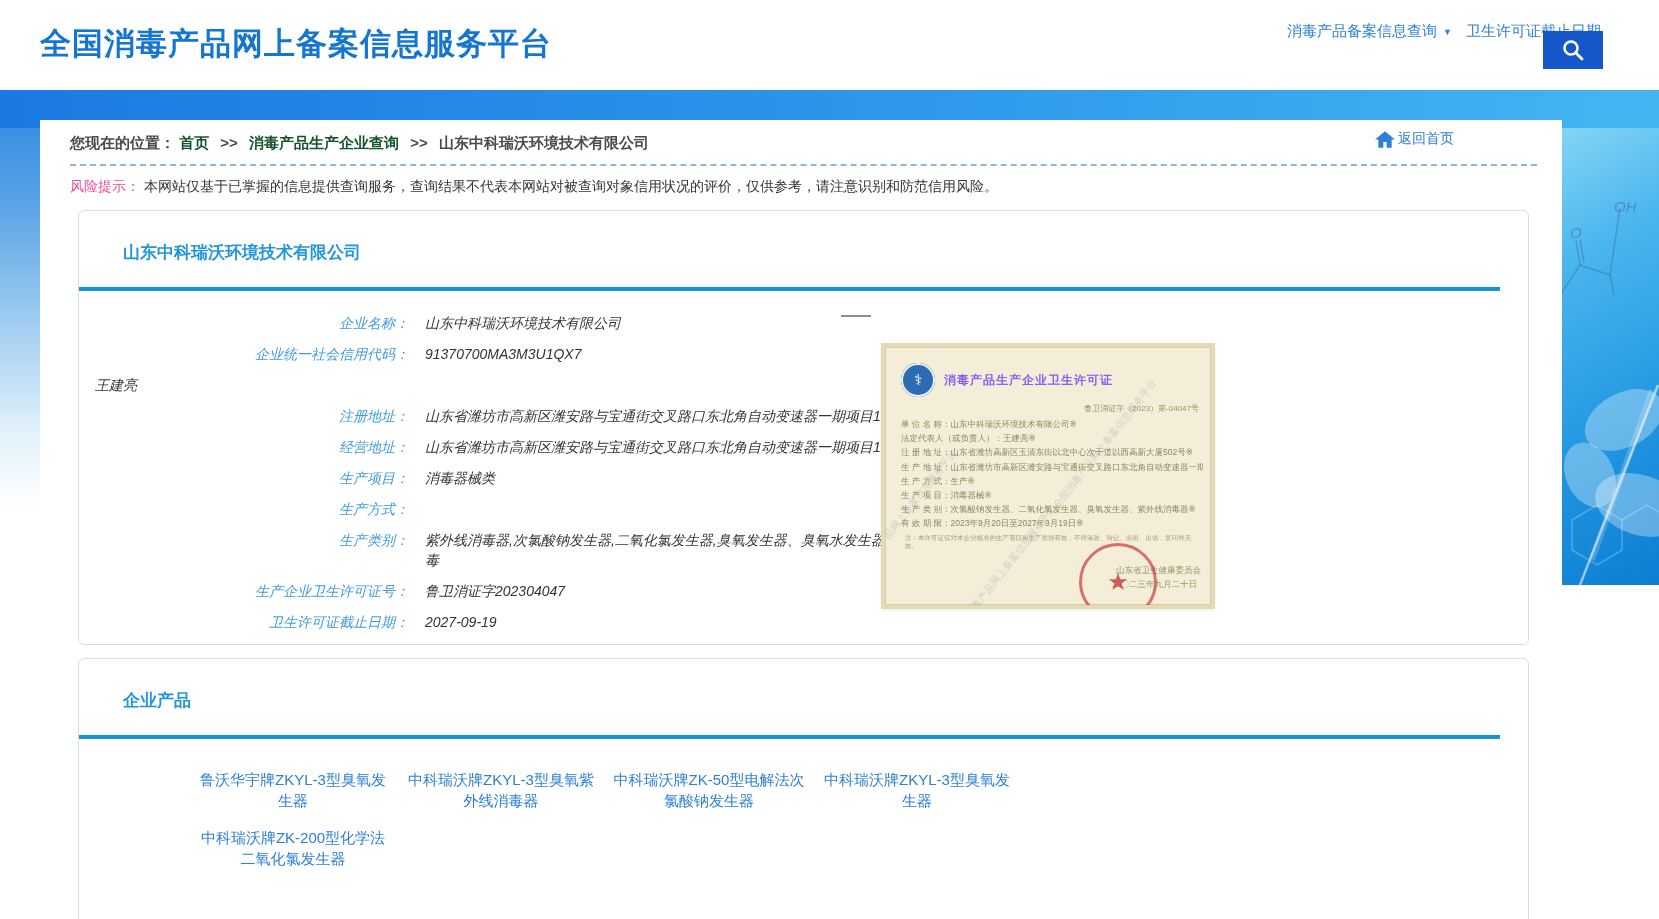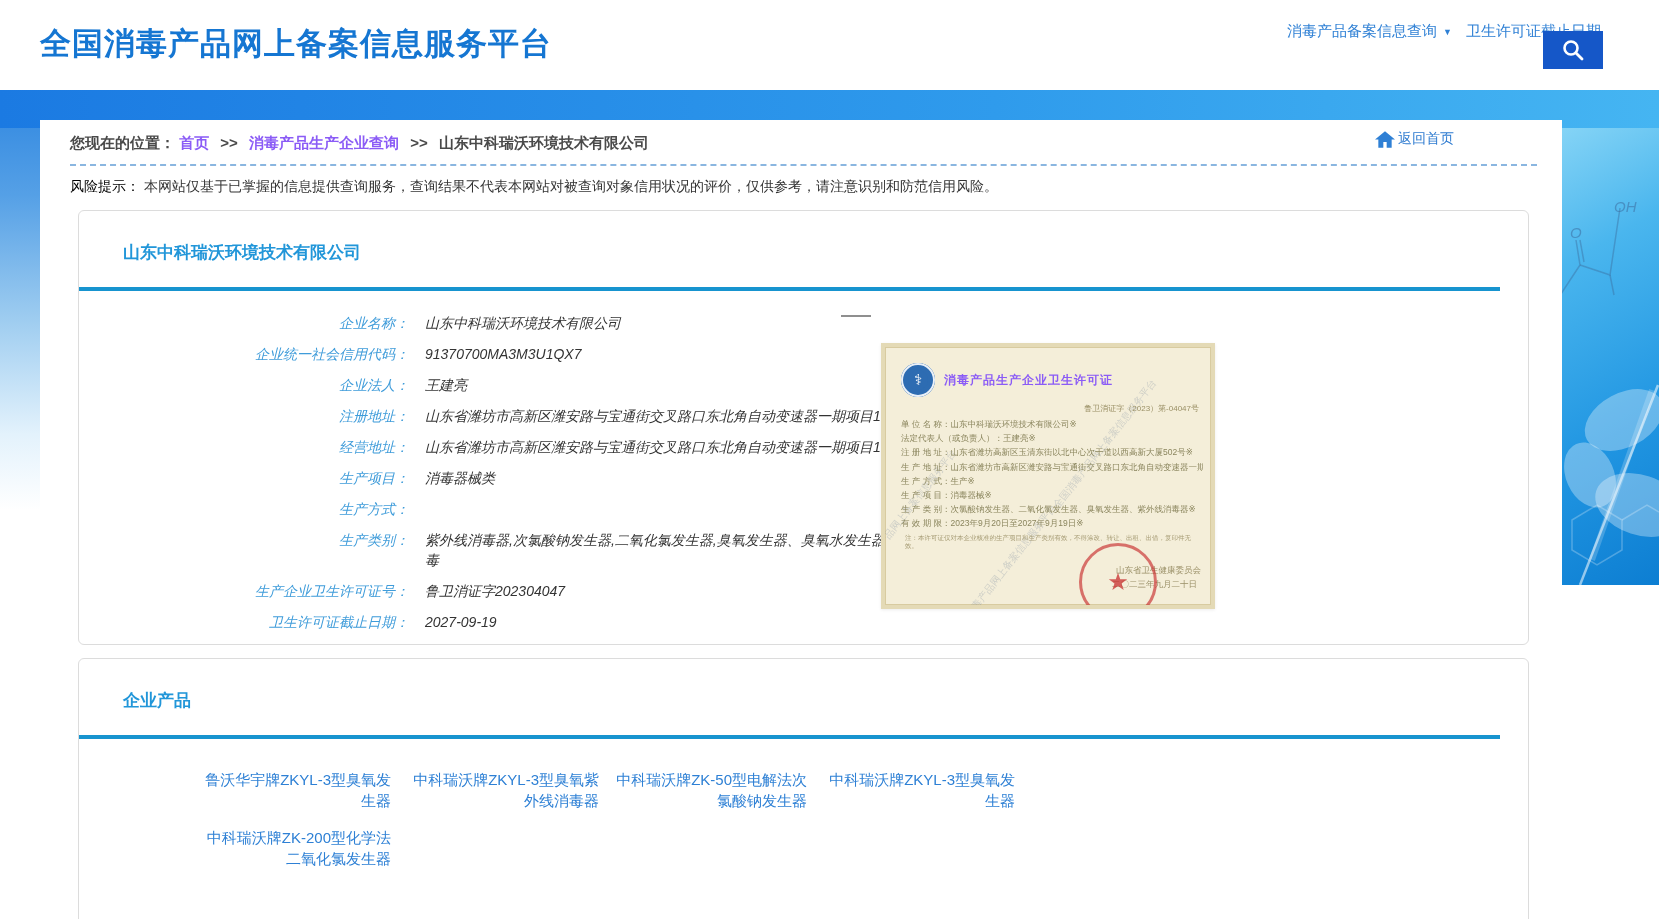--- a/index.html
+++ b/index.html
@@ -28,27 +28,27 @@
   .search-box{position:absolute;right:56px;top:31px;display:flex;height:38px;}
   .search-input{width:273px;height:36px;border:1px solid #c8c8c8;border-right:none;outline:none;
     padding:0 0 0 13px;font-size:14px;color:#333;font-family:inherit;}
   .search-button{width:60px;height:38px;border:none;background:#1557c8;cursor:pointer;
     display:flex;align-items:center;justify-content:center;padding:0;}
 
   
   .container{position:absolute;left:40px;top:120px;width:1522px;height:799px;background:#fff;z-index:2;}
 
   .crumbs{position:absolute;left:30px;top:14px;font-size:15px;font-weight:bold;color:#4a4a4a;white-space:nowrap;}
-  .crumbs a{color:#8b5cf6;}
+  .crumbs a{color:#14532d;}
   .crumbs .sep{margin:0 7px;}
   .back-home{position:absolute;right:108px;top:10px;display:flex;align-items:center;gap:3px;
     font-size:14px;color:#2e7bd0;}
   .dashed{position:absolute;left:30px;top:44px;width:1467px;height:0;border-top:2px dashed #8ab6e0;}
   .risk{position:absolute;left:30px;top:56px;margin:0;font-size:14px;line-height:20px;color:#333;}
-  .risk-label{color:#000000;text-align:right;}
+  .risk-label{color:#ec4899;text-align:right;}
 
   
   .card{position:absolute;left:38px;width:1449px;background:#fff;border:1px solid #dcdcdc;border-radius:6px;}
   .card-company{top:90px;height:433px;}
   .card-products{top:538px;height:330px;}
   .card h2{margin:30px 0 0 44px;font-size:17px;line-height:24px;color:#2196d9;font-weight:bold;}
   .rule{margin:22px 28px 0 0;height:4px;background:#1794cf;}
 
   .fields{margin-top:16px;}
   .field-row{display:flex;padding:5.5px 0;font-size:14px;line-height:20px;font-style:italic;}
@@ -74,21 +74,21 @@
     white-space:nowrap;overflow:hidden;z-index:1;}
   .cert-fine{position:relative;margin:3px 14px 0 20px;font-size:6.5px;line-height:8px;color:#a79d76;z-index:1;}
   .seal{position:absolute;left:194px;bottom:-16px;width:72px;height:72px;border:3px solid rgba(200,45,45,.65);
     border-radius:50%;display:flex;align-items:center;justify-content:center;z-index:2;
     color:rgba(200,45,45,.75);font-size:24px;}
   .cert-issuer{position:absolute;right:10px;bottom:28px;font-size:8.5px;color:#9a9068;z-index:1;}
   .cert-date{position:absolute;right:14px;bottom:14px;font-size:8.5px;color:#9a9068;z-index:1;}
 
   
   .product-grid{display:grid;grid-template-columns:repeat(4,208px);row-gap:16px;margin:30px 0 0 110px;}
-  .product-link{display:block;text-align:right;color:#2e80d5;font-size:15px;line-height:21px;padding:0 6px;}
+  .product-link{display:block;text-align:center;color:#2e80d5;font-size:15px;line-height:21px;padding:0 6px;}
 </style>
 </head>
 <body>
 
 <div class="bg-left"></div>
 <div class="bg-right">
   <svg width="97" height="495" viewBox="0 0 97 495">
     <g stroke="rgba(60,110,160,0.45)" stroke-width="1.5" fill="none">
       <path d="M-5,210 L18,175 L14,150"></path>
       <path d="M18,175 L48,185 L58,118"></path>
@@ -163,21 +163,20 @@
     <div class="fields">
       <div class="field-row">
         <span class="f-label">企业名称：</span>
         <span class="f-value">山东中科瑞沃环境技术有限公司</span>
       </div>
       <div class="field-row">
         <span class="f-label">企业统一社会信用代码：</span>
         <span class="f-value">91370700MA3M3U1QX7</span>
       </div>
       <div class="field-row">
-        <span class="f-label">企业法人：</span>
         <span class="f-value">王建亮</span>
       </div>
       <div class="field-row">
         <span class="f-label">注册地址：</span>
         <span class="f-value">山东省潍坊市高新区潍安路与宝通街交叉路口东北角自动变速器一期项目1#厂房</span>
       </div>
       <div class="field-row">
         <span class="f-label">经营地址：</span>
         <span class="f-value">山东省潍坊市高新区潍安路与宝通街交叉路口东北角自动变速器一期项目1#厂房</span>
       </div>

